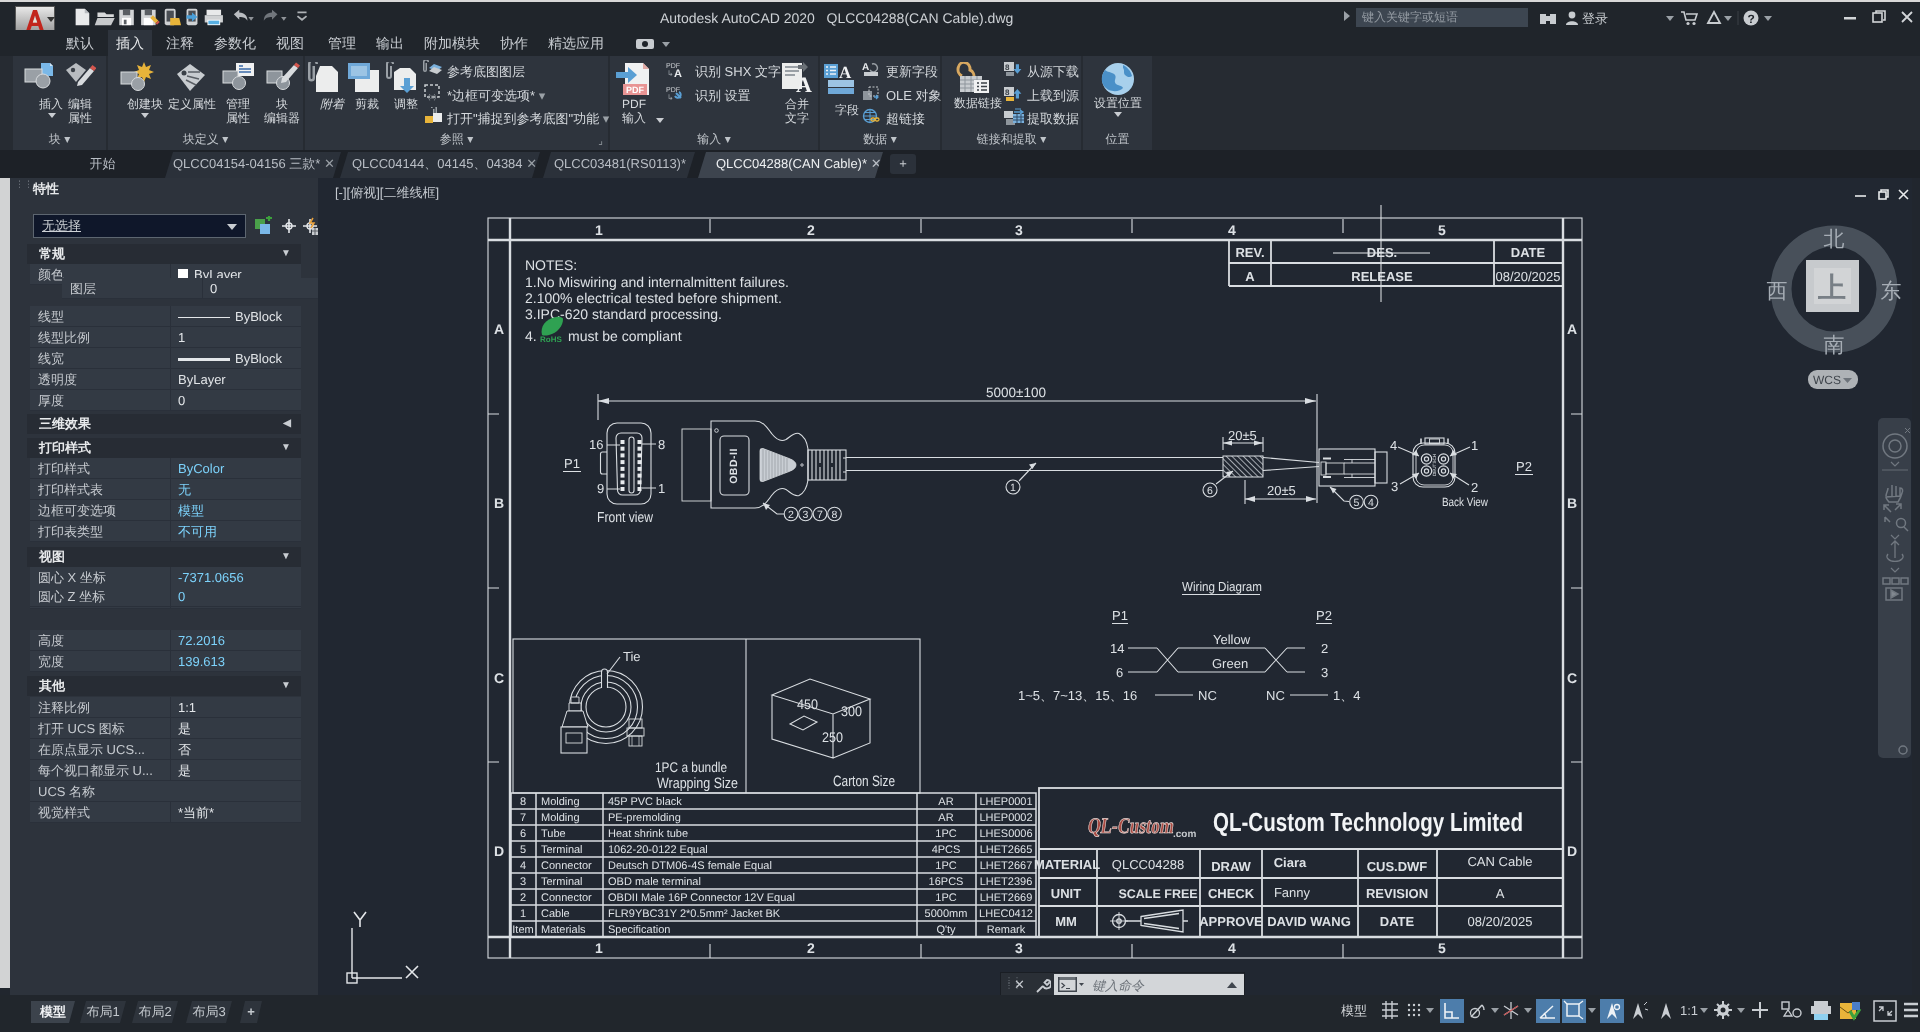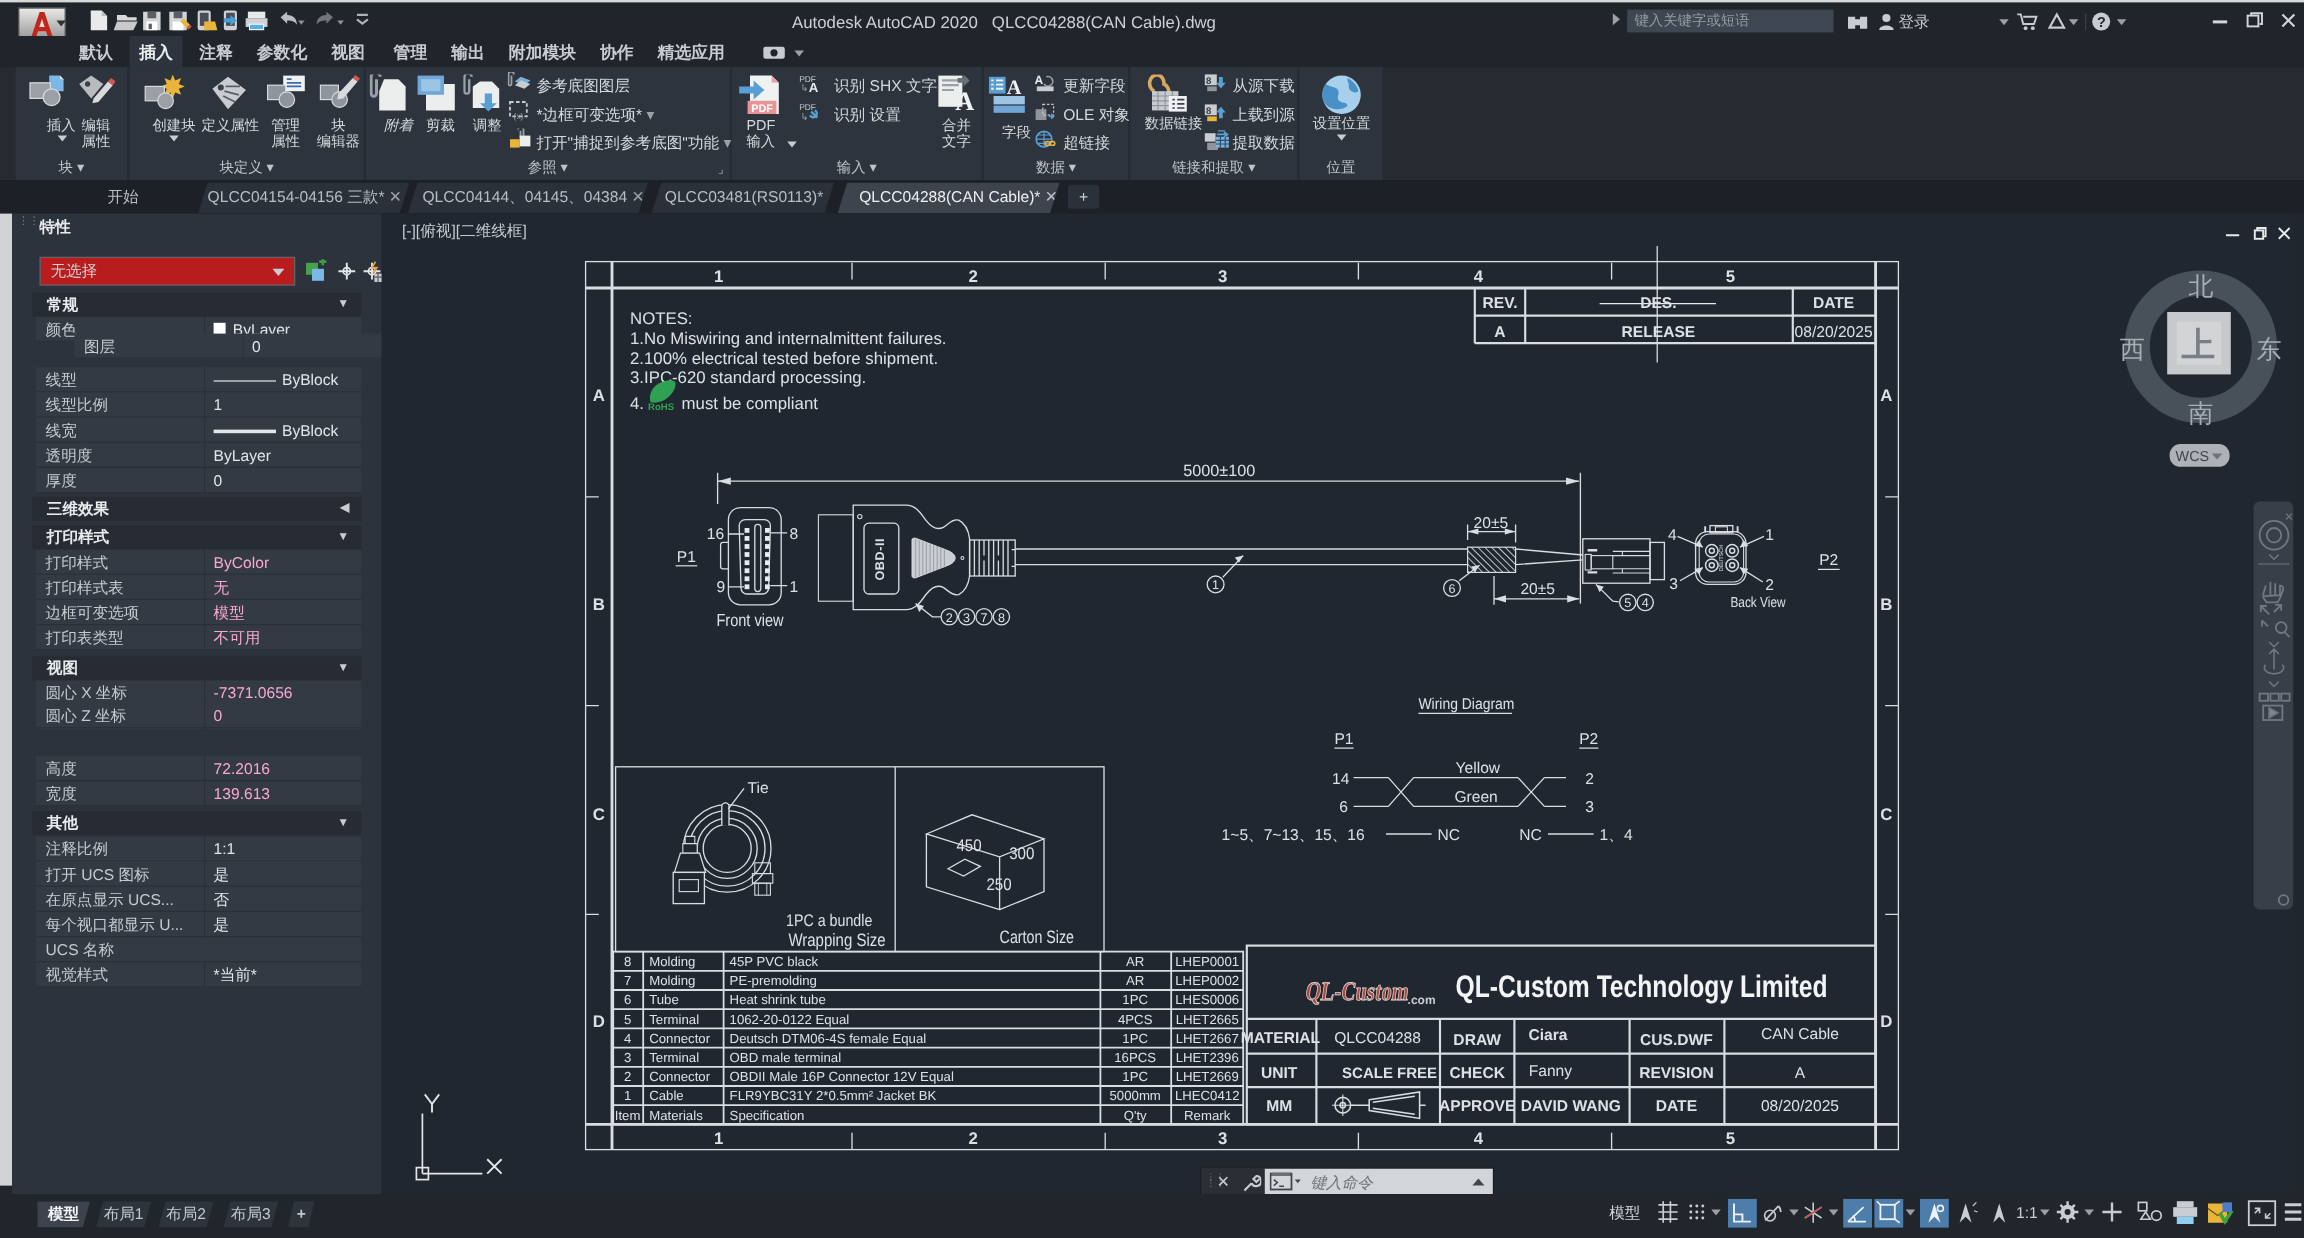--- a/index.html
+++ b/index.html
@@ -7,39 +7,39 @@
     font-family:"Liberation Sans", sans-serif; -webkit-font-smoothing:antialiased; text-rendering:geometricPrecision; }
   .abs { position:absolute; }
   #app { position:relative; width:1920px; height:1032px; }
   
   #titlebar { position:absolute; left:0; top:0; width:1920px; height:30px; background:#20252b; border-top:2px solid #d8d8d8;}
   .qat-ico { position:absolute; top:5px; height:20px; }
   #apptitle { position:absolute; top:8px; left:660px; width:360px; color:#cdd1d5; font-size:14px; white-space:nowrap;}
   #srchbox { position:absolute; left:1356px; top:6px; width:172px; height:19px; background:#3d4651; color:#949ba3; font-size:12px; line-height:19px; padding-left:6px;}
   
   #ribtabs { position:absolute; left:0; top:30px; width:1920px; height:26px; background:#20252b; }
-  .rtab { position:absolute; top:0; height:26px; color:#c9cdd2; font-size:14px; line-height:26px; text-align:center;font-weight:bold; }
+  .rtab { position:absolute; top:0; height:26px; color:#c9cdd2; font-size:14px; line-height:26px; text-align:center; }
   .rtab.active { background:#2e343d; color:#eceef0; }
   
   #ribbon { position:absolute; left:0; top:56px; width:1920px; height:94px; background:#262b32; }
   .panel { position:absolute; top:0; height:94px; background:#2e343d; }
   .plabel { position:absolute; bottom:2px; left:0; right:0; text-align:center; color:#bfc4c9; font-size:12px; }
   .bigico { position:absolute; top:6px; }
   .btxt { position:absolute; color:#d5d9dd; font-size:12px; text-align:center; line-height:14px; }
   .rowtxt { position:absolute; color:#d5d9dd; font-size:13px; white-space:nowrap; }
   
   #ftabs { position:absolute; left:0; top:150px; width:1920px; height:28px; background:#1d2127; }
   .ftab { position:absolute; top:2px; height:26px; font-size:13px; color:#b9bec5; line-height:24px; }
   
   #pal { position:absolute; left:10px; top:178px; width:308px; height:817px; background:#2d333c; }
   .sech { position:absolute; left:17px; width:274px; height:20px; background:#272c34; color:#e8eaec; font-weight:bold; font-size:13px; line-height:20px; padding-left:12px; }
   .prow { position:absolute; left:20px; width:271px; height:21px; font-size:13px; line-height:21px; background:#333a44; border-bottom:1px solid #2a303a; }
   .prow .lab { position:absolute; left:8px; color:#c7cbd0; white-space:nowrap;}
   .prow .val { position:absolute; left:140px; width:131px; color:#e3e6e9; border-left:1px solid #2a303a; padding-left:7px; white-space:nowrap;}
-  .prow .val.ro { color:#f9a8d4; }
+  .prow .val.ro { color:#7dd3fc; }
   
   #canvas { position:absolute; left:318px; top:178px; width:1594px; height:817px; background:#212731; }
   
   #botbar { position:absolute; left:0; top:995px; width:1920px; height:37px; background:#21262c; }
   .ltab { position:absolute; top:6px; height:22px; font-size:13px; line-height:22px; color:#c3c8cd; background:#2e343c; text-align:center;}
   .ltab.active { background:#3c434c; color:#f0f2f4; font-weight:bold; }
 </style>
 </head>
 <body>
 <div id="app">
@@ -348,21 +348,21 @@
     <div class="ftab" style="left:165px;width:176px;background:#2b313a;clip-path:polygon(8px 0,100% 0,calc(100% - 8px) 100%,0 100%);padding-left:8px;">QLCC04154-04156 三款* <span style="color:#9aa0a6">✕</span></div>
     <div class="ftab" style="left:340px;width:200px;background:#2b313a;clip-path:polygon(8px 0,100% 0,calc(100% - 8px) 100%,0 100%);padding-left:12px;">QLCC04144、04145、04384 <span style="color:#9aa0a6">✕</span></div>
     <div class="ftab" style="left:543px;width:152px;background:#2b313a;clip-path:polygon(8px 0,100% 0,calc(100% - 8px) 100%,0 100%);padding-left:11px;">QLCC03481(RS0113)* <span style="color:#9aa0a6">✕</span></div>
     <div class="ftab" style="left:698px;width:185px;background:#3d444e;color:#eef0f2;clip-path:polygon(8px 0,100% 0,calc(100% - 8px) 100%,0 100%);padding-left:18px;">QLCC04288(CAN Cable)* <span style="color:#b9bec5">✕</span></div>
     <div class="ftab" style="left:890px;width:26px;text-align:center;background:#2b313a;border-radius:3px;top:4px;height:20px;line-height:19px;color:#c8ccd0;">+</div>
   </div>
   <div id="pal">
     <div class="abs" style="left:5px;top:4px;width:6px;height:14px;color:#7a8088;font-size:9px;line-height:5px;letter-spacing:0;">⋮⋮</div>
     <div class="abs" style="left:23px;top:2px;color:#e8eaec;font-size:13px;font-weight:bold;">特性</div>
 
-    <div class="abs" style="left:23px;top:36px;width:213px;height:24px;background:#b91c1c;border:1px solid #5d6670;color:#ced2d6;font-size:13px;line-height:22px;padding-left:8px;">无选择
+    <div class="abs" style="left:23px;top:36px;width:213px;height:24px;background:#0f172a;border:1px solid #5d6670;color:#ced2d6;font-size:13px;line-height:22px;padding-left:8px;text-decoration:underline;">无选择
       <div class="abs" style="right:8px;top:9px;border-left:5px solid transparent;border-right:5px solid transparent;border-top:6px solid #c9cdd2;"></div>
     </div>
     <svg class="abs" style="left:243px;top:38px" width="66" height="20" viewBox="0 0 66 20">
       <rect x="2" y="3" width="10" height="10" fill="#4aa04a"></rect>
         <rect x="7" y="8" width="10" height="10" fill="#7ab8e8"></rect>
         <path d="M13 2 h6 M16 -1 v6" stroke="#3ca03c" stroke-width="2.2"></path>
       <path d="M36 3 v14 M29 10 h14" stroke="#e4e7ea" stroke-width="1.6"></path>
         <circle cx="36" cy="10" r="3" fill="none" stroke="#e4e7ea" stroke-width="1.4"></circle>
       <path d="M57 3 v14 M50 10 h14" stroke="#e4e7ea" stroke-width="1.6"></path>
         <circle cx="57" cy="10" r="3" fill="none" stroke="#e4e7ea" stroke-width="1.4"></circle>

